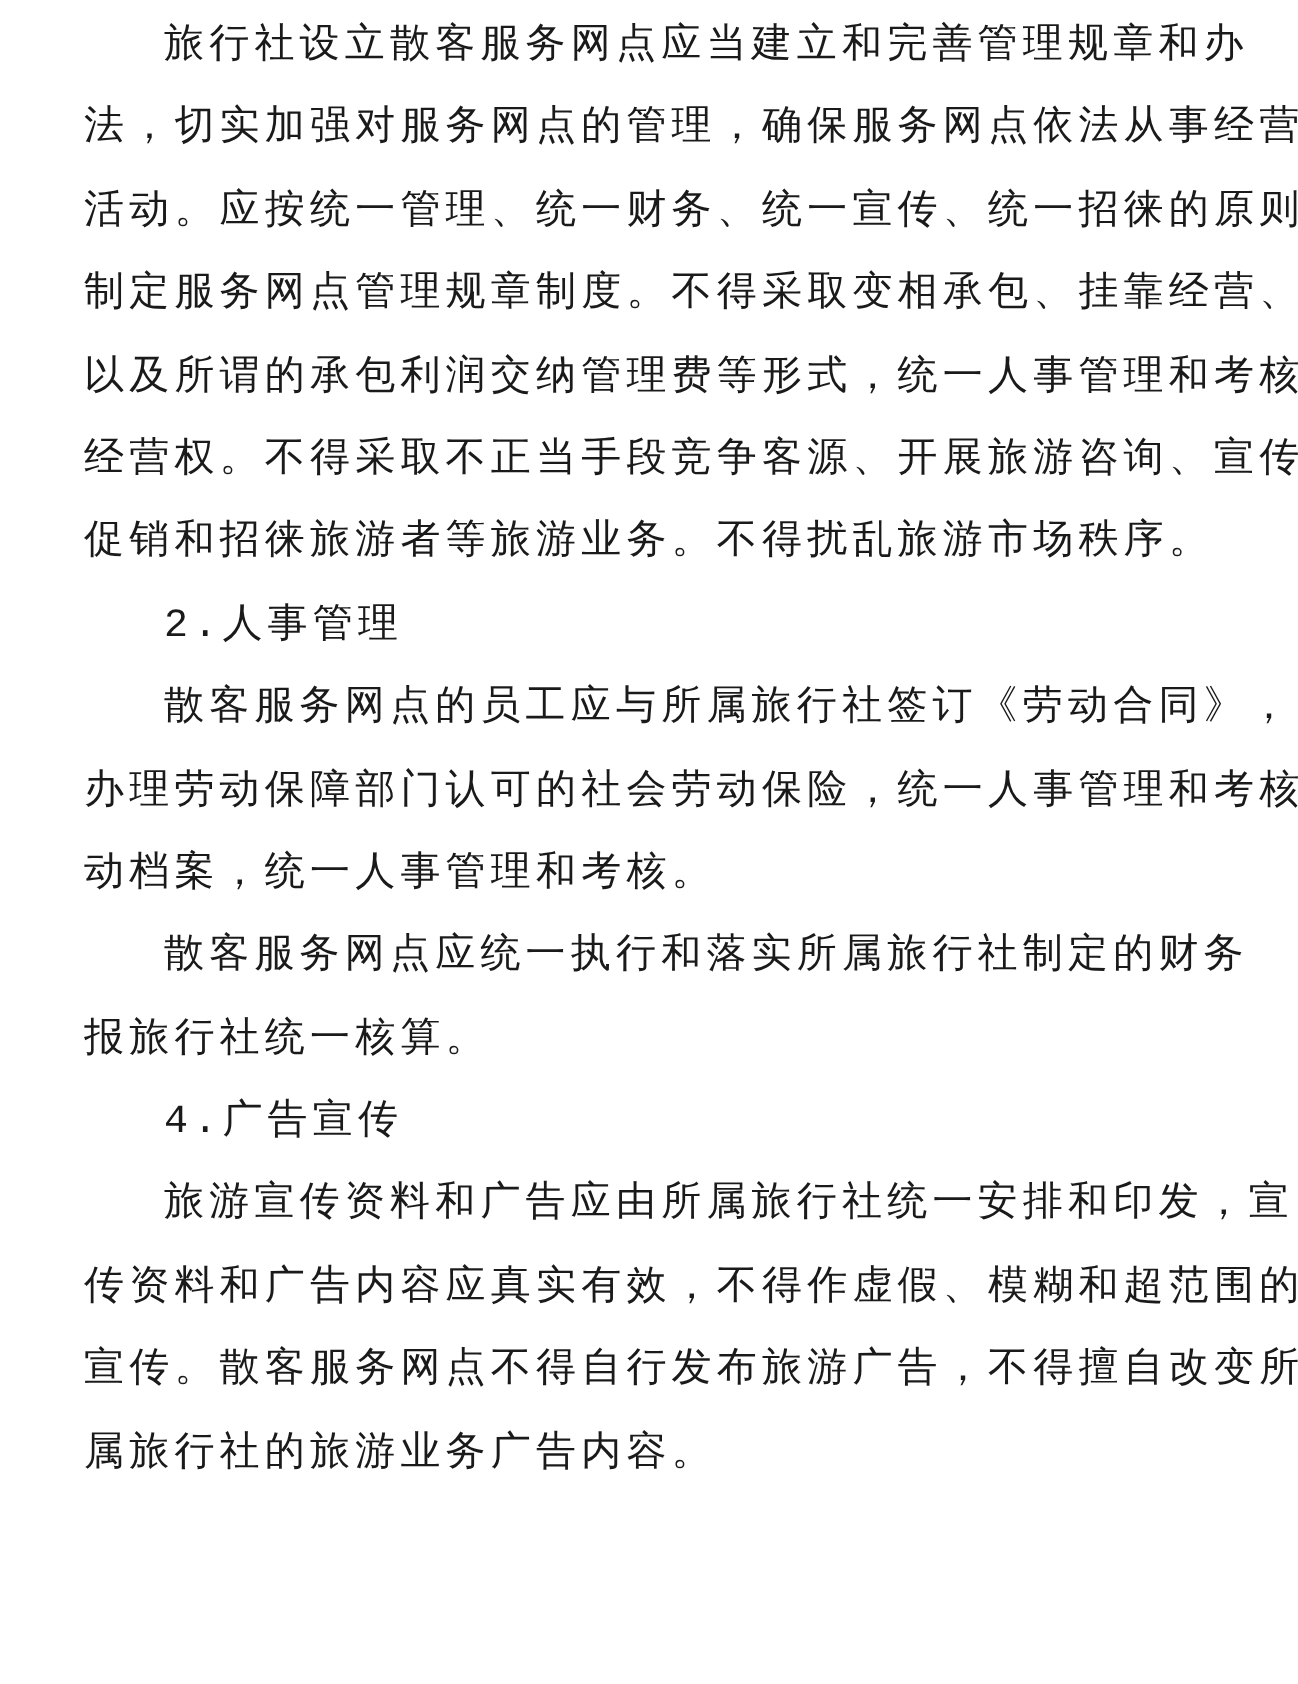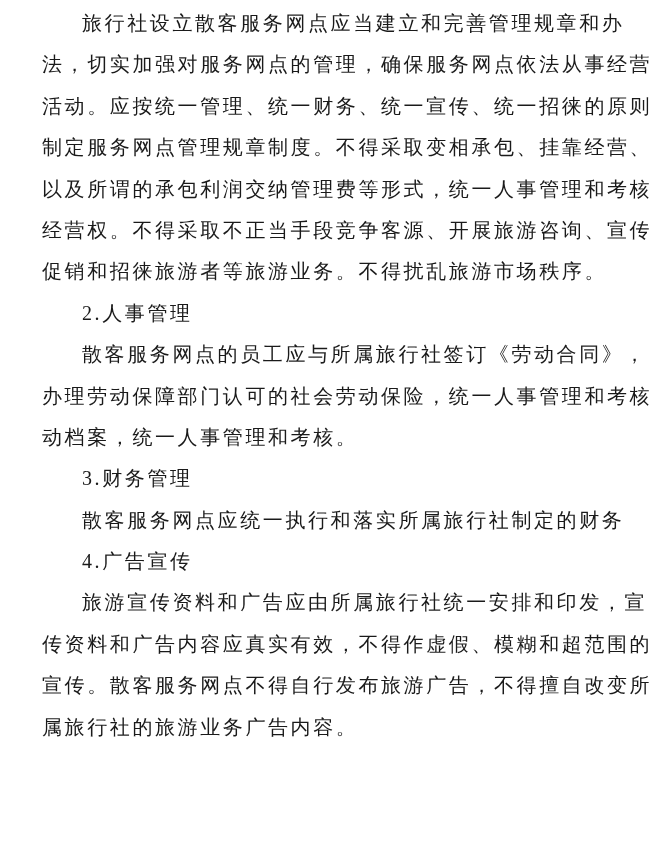--- a/index.html
+++ b/index.html
@@ -11,21 +11,21 @@
       width: 649px;
       height: 842px;
       overflow: hidden;
       position: relative;
     }
     .page {
       position: absolute;
       left: 42px;
       top: 3px;
       width: 560px;
-      font-family: Liberation Serif, serif;
+      font-family: Liberation Mono, monospace;
       font-size: 20px;
       color: #1a1a1a;
       line-height: 41.4px;
       letter-spacing: 2.6px;
     }
     .line {
       display: block;
       white-space: nowrap;
       height: 41.4px;
     }
@@ -52,24 +52,24 @@
   </div>
 
   <span class="line heading">2.人事管理</span>
 
   <div>
     <span class="line indent">散客服务网点的员工应与所属旅行社签订《劳动合同》，</span>
     <span class="line">办理劳动保障部门认可的社会劳动保险，统一人事管理和考核</span>
     <span class="line">动档案，统一人事管理和考核。</span>
   </div>
 
-  <span class="line heading">3.财务管理</span>
 
   <div>
     <span class="line indent">散客服务网点应统一执行和落实所属旅行社制定的财务</span>
+    <span class="line">报旅行社统一核算。</span>
   </div>
 
   <span class="line heading">4.广告宣传</span>
 
   <div>
     <span class="line indent">旅游宣传资料和广告应由所属旅行社统一安排和印发，宣</span>
     <span class="line">传资料和广告内容应真实有效，不得作虚假、模糊和超范围的</span>
     <span class="line">宣传。散客服务网点不得自行发布旅游广告，不得擅自改变所</span>
     <span class="line">属旅行社的旅游业务广告内容。</span>
   </div>

